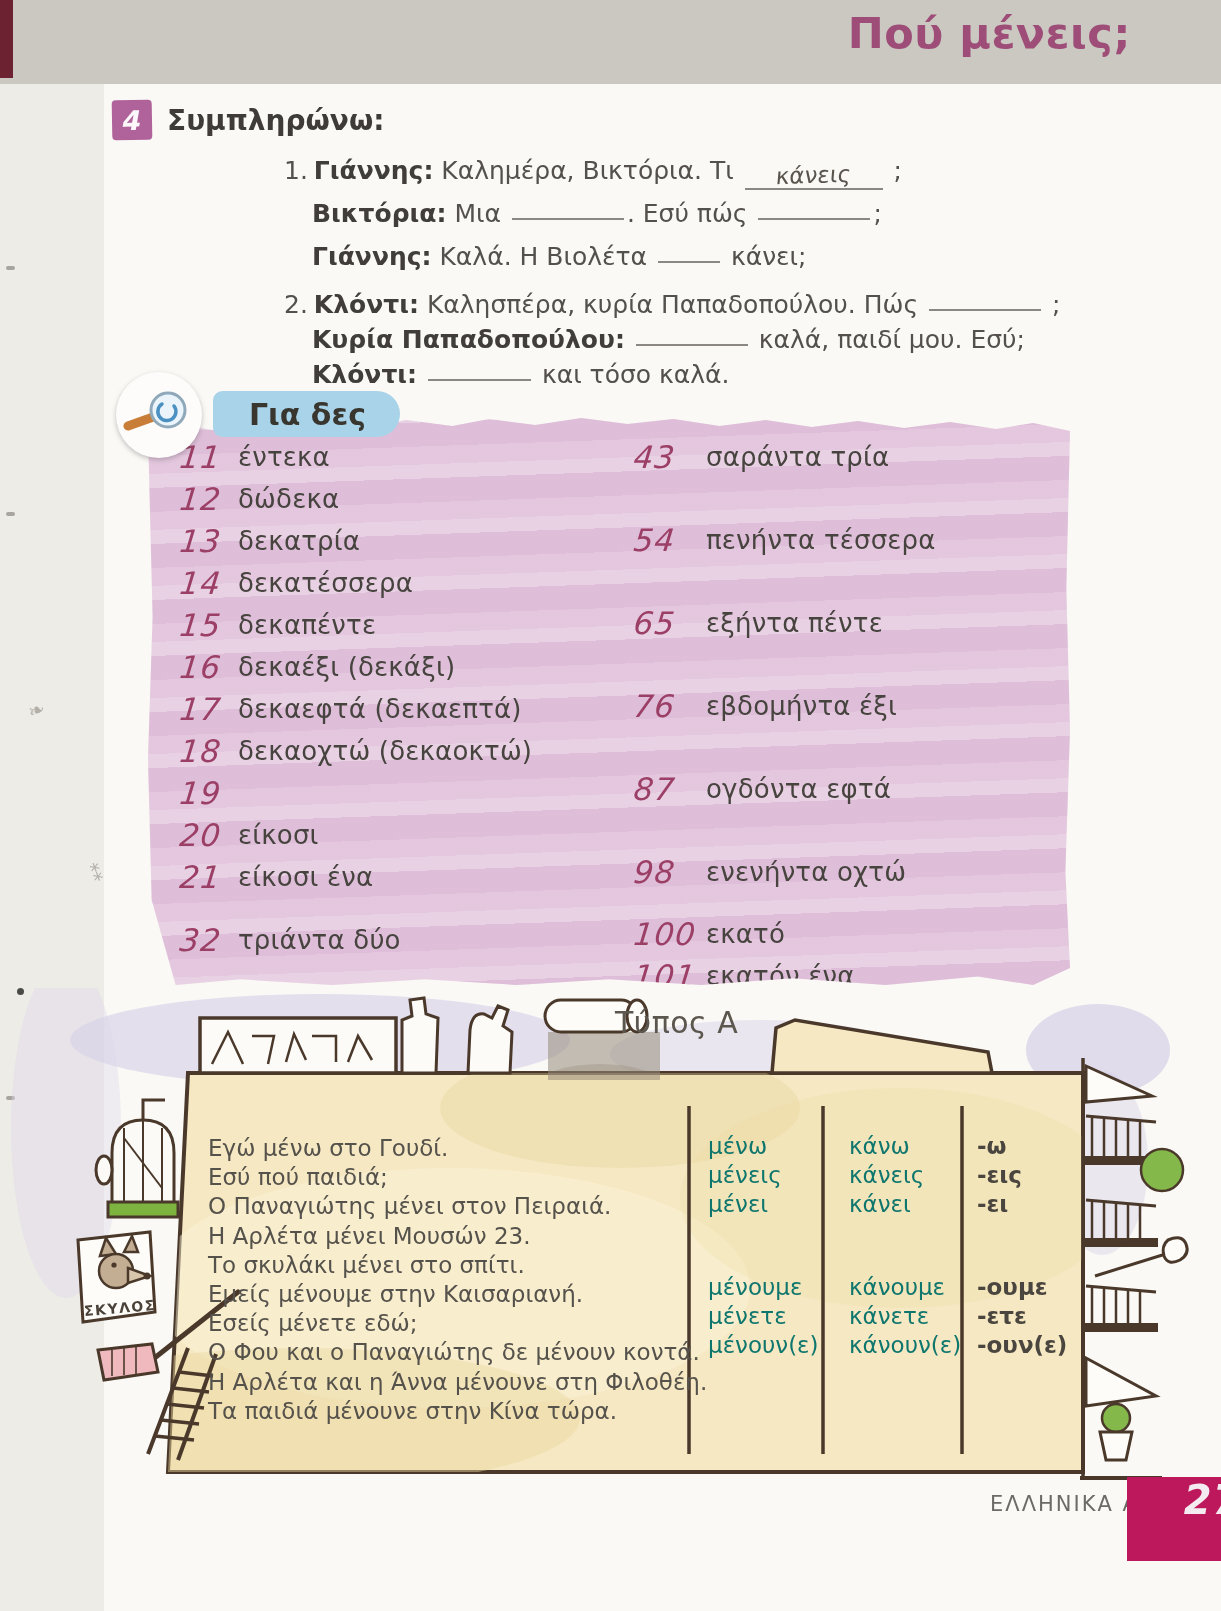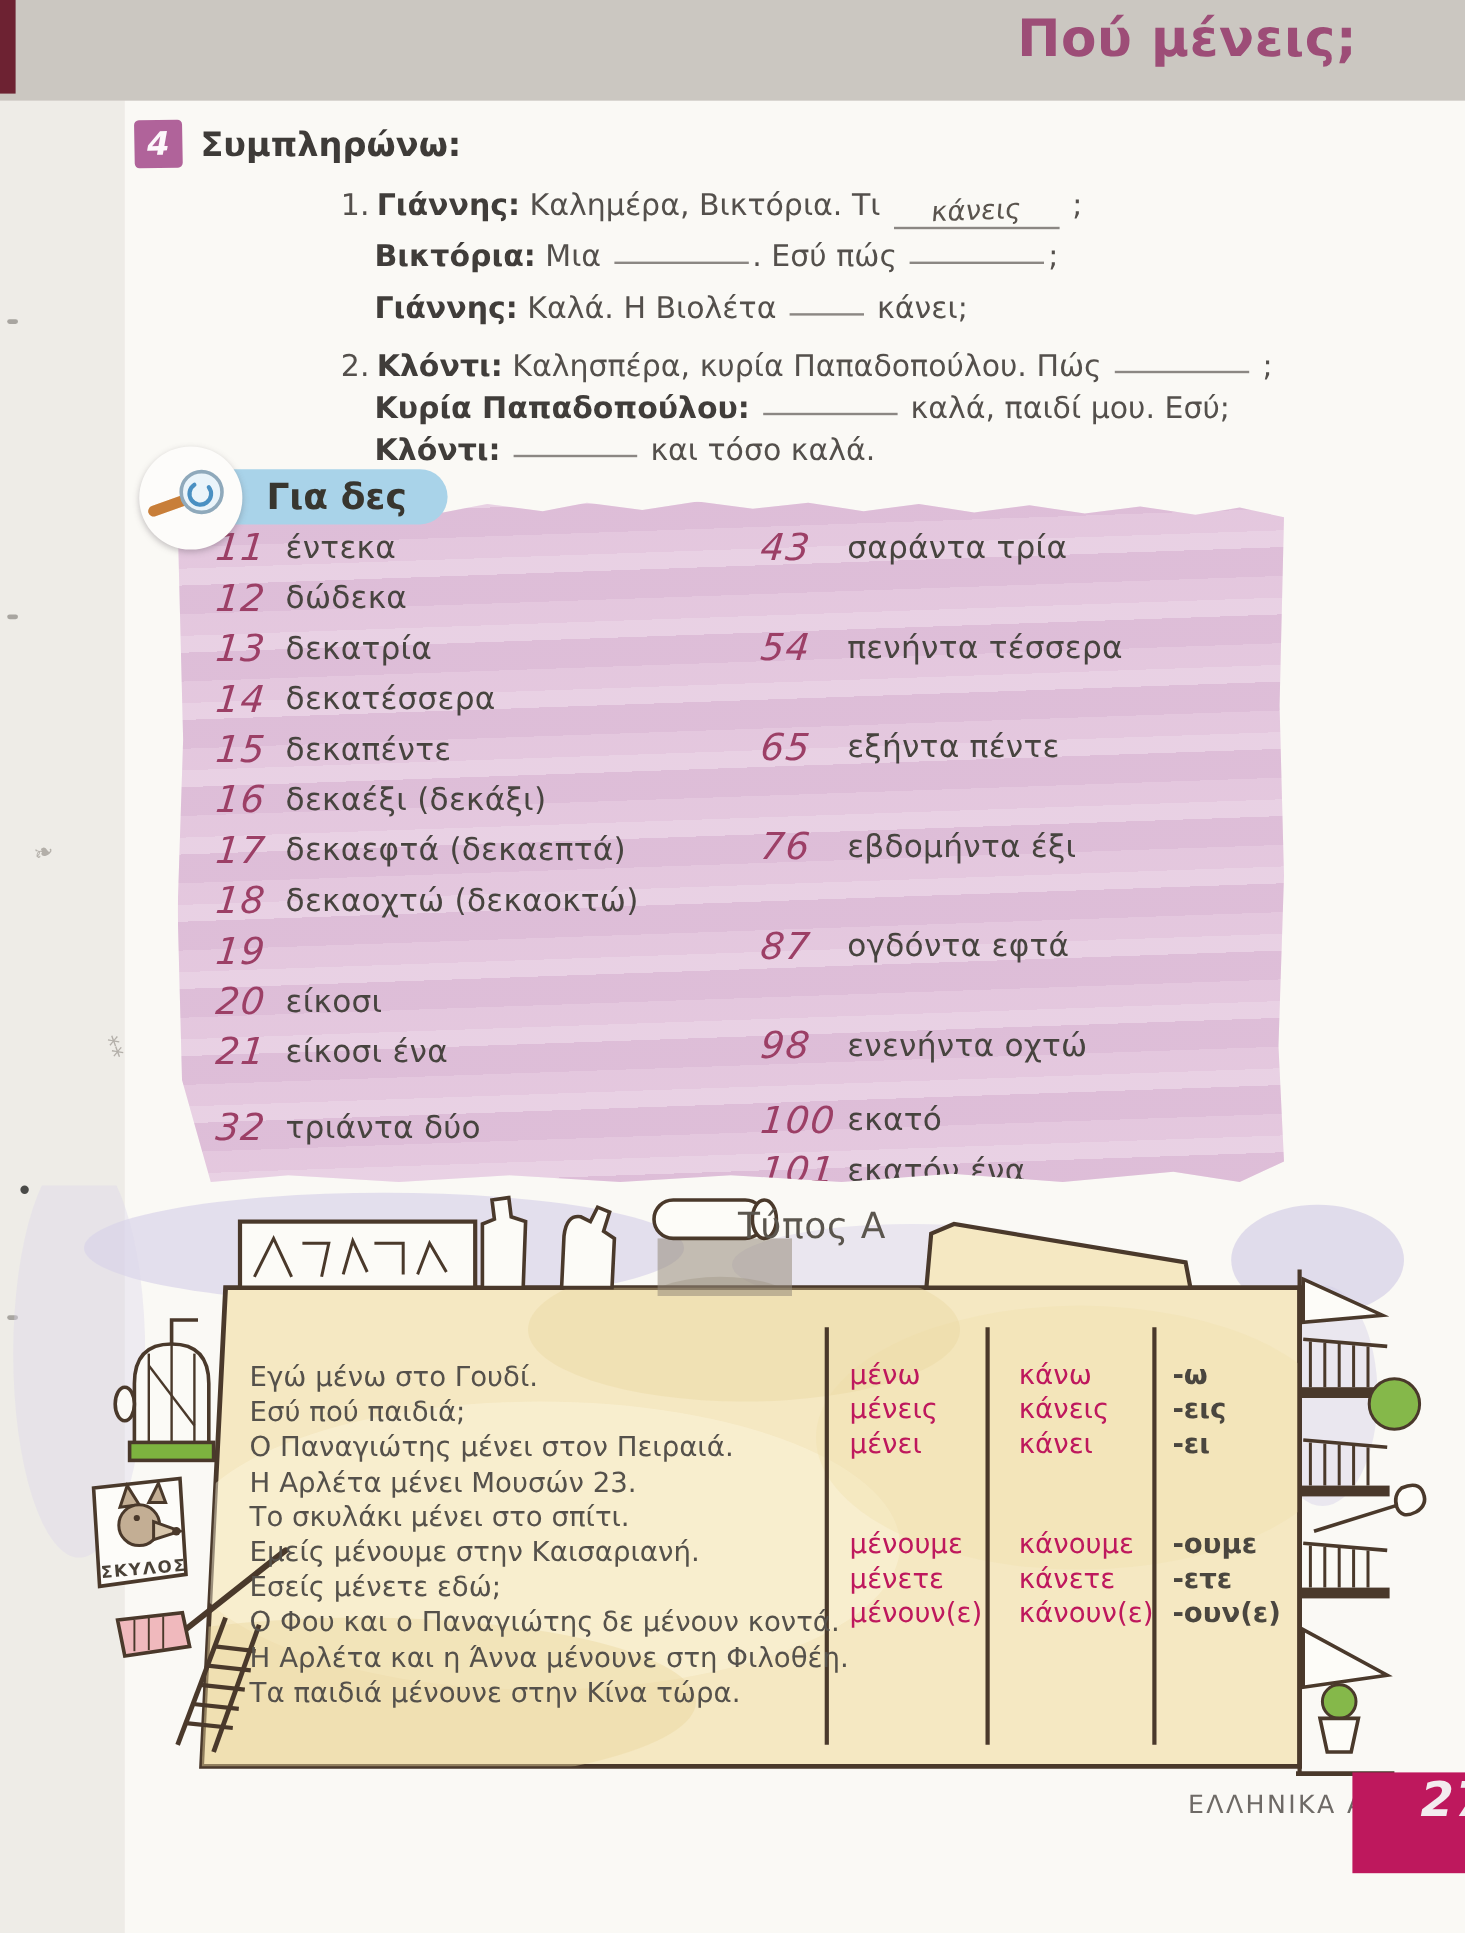--- a/index.html
+++ b/index.html
@@ -47,21 +47,21 @@
   .blank.answered{
     height:30px;vertical-align:-4px;
     display:inline-flex;align-items:flex-end;justify-content:center;
   }
   .answer{
     display:inline-block;font-size:23px;color:#5a544e;line-height:26px;
     transform:rotate(-2deg) skewX(-7deg);
   }
 
   
-  .fordes{position:absolute;left:116px;top:372px;display:flex;z-index:5;}
+  .fordes{position:absolute;left:116px;top:372px;display:flex;z-index:5;gap:27px;}
   .magnifier-wrap{
     width:86px;height:86px;border-radius:50%;background:#fdfcfa;
     box-shadow:0 2px 5px rgba(90,80,90,.35);
     display:flex;align-items:center;justify-content:center;z-index:6;
   }
   .fordes-pill{
     margin-left:-16px;margin-top:19px;height:46px;z-index:5;
     background:#a9d3e9;border-radius:10px 24px 24px 10px;
     padding:0 34px 0 36px;display:flex;align-items:center;
     font-size:30px;font-weight:700;color:#38362f;
@@ -102,21 +102,21 @@
   .building{position:absolute;left:0;top:988px;width:1221px;height:560px;}
   .building svg{position:absolute;inset:0;}
   .typos-heading{
     position:absolute;left:615px;top:17px;
     font-size:30px;color:#5b564e;letter-spacing:.5px;text-align:right;
   }
   .sentences{
     position:absolute;left:208px;top:146px;
     font-size:23px;line-height:29.2px;color:#55514b;white-space:nowrap;
   }
-  .verb-col{position:absolute;top:144px;font-size:23px;line-height:29.2px;color:#be185d;white-space:nowrap;}
+  .verb-col{position:absolute;top:144px;font-size:23px;line-height:29.2px;color:#0f766e;white-space:nowrap;}
   .verb-col.c1{left:708px;}
   .verb-col.c2{left:849px;}
   .verb-col.c3{left:977px;font-weight:700;color:#4a463f;}
   .verb-col .vf:nth-child(4){margin-top:53px;}
   .sign-label{
     position:absolute;left:84px;top:312px;
     font-size:14px;font-weight:700;color:#4a4238;letter-spacing:1.5px;
     transform:rotate(-5deg);
   }
 

